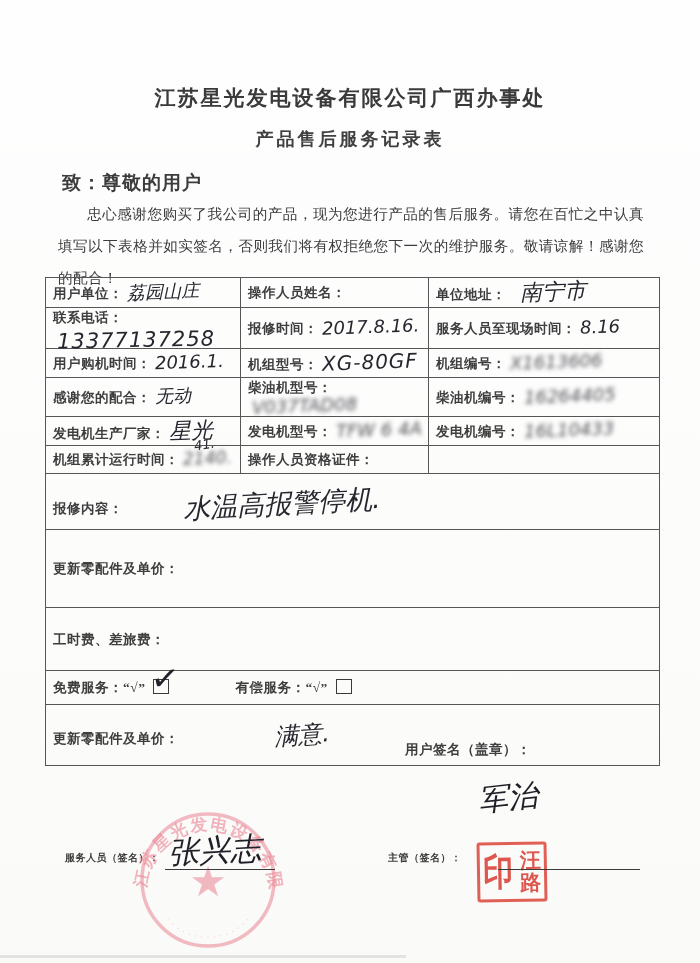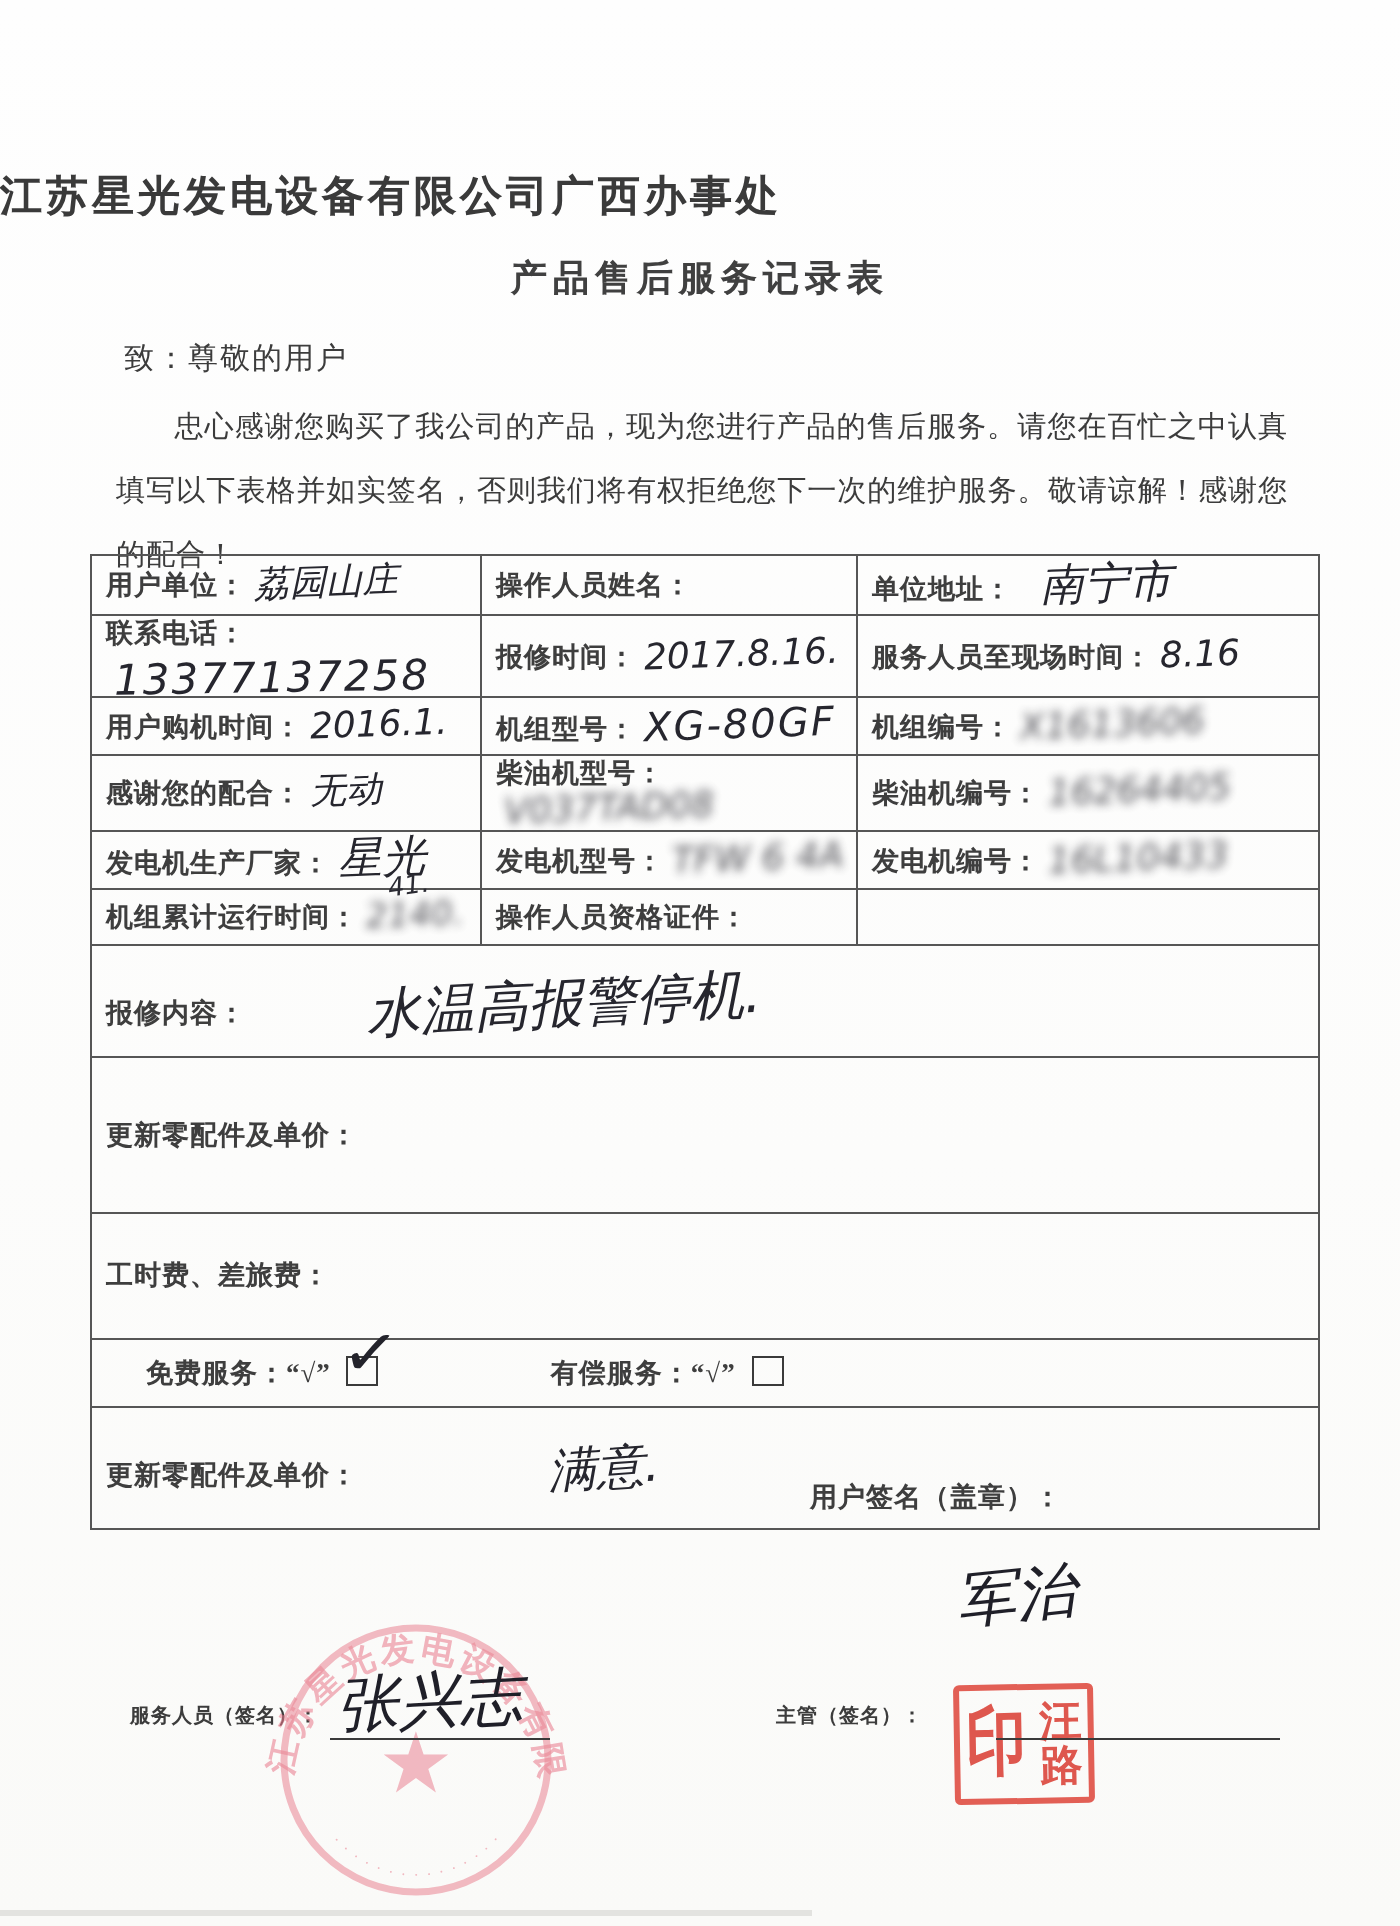--- a/index.html
+++ b/index.html
@@ -6,30 +6,30 @@
   body{
     width:700px;height:963px;position:relative;overflow:hidden;
     background:#fdfdfc;
     font-family:"Liberation Serif", serif;
     color:#3d3d3d;
   }
   .paper{position:absolute;inset:0;background:linear-gradient(180deg,#fefefe 0%,#fcfcfb 60%,#fafaf8 100%);}
   .scan-edge{position:absolute;left:0;bottom:5px;width:58%;height:3px;background:#d9d9d6;opacity:.7;}
 
   .doc-title{
-    position:absolute;top:84px;left:0;width:100%;
+    position:absolute;top:84px;left:0;width:100%;text-align:center;
     font-size:21px;font-weight:700;letter-spacing:2px;color:#3a3a3a;
   }
   .doc-subtitle{
     position:absolute;top:127px;left:0;width:100%;text-align:center;
     font-size:18px;font-weight:700;letter-spacing:3px;color:#404040;
   }
   .salutation{
     position:absolute;top:170px;left:62px;
-    font-size:15px;font-weight:400;color:#3c3c3c;letter-spacing:1px;
+    font-size:19px;font-weight:700;color:#3c3c3c;letter-spacing:1px;
   }
   .intro{
     position:absolute;top:198px;left:58px;width:586px;
     font-size:14.6px;font-weight:400;line-height:32px;color:#3c3c3c;
     text-align:justify;text-indent:2em;letter-spacing:.4px;
   }
 
   table.form{
     position:absolute;left:45px;top:277px;width:614px;
     border-collapse:collapse;table-layout:fixed;
@@ -54,21 +54,21 @@
   .hw-repair{font-size:27px;transform:rotate(-3deg);margin-left:60px;margin-top:4px;}
   .hw-service{font-size:27px;transform:rotate(-1deg);margin-left:28px;margin-top:6px;}
   .hw-eval{font-size:24px;transform:rotate(-4deg);margin-left:95px;}
   .hw-runtime{font-size:17px;}
   .runtime-note{
     position:absolute;top:-9px;left:148px;font-family:"DejaVu Sans",sans-serif;
     font-style:italic;font-size:13px;color:#2b2b33;transform:rotate(-8deg);
   }
 
   
-  .chk-group{display:inline-block;white-space:nowrap;margin-left:20px;}
+  .chk-group{display:inline-block;white-space:nowrap;}
   .chk-gap{display:inline-block;width:58px;}
   .box{
     display:inline-block;width:14px;height:13px;border:1.5px solid #3a3a3a;
     vertical-align:-2px;margin-left:8px;position:relative;
   }
   .box .check{
     position:absolute;left:-3px;top:-22px;font-size:34px;color:#23232b;
     font-family:"DejaVu Sans",sans-serif;transform:rotate(6deg);font-weight:400;
   }
 

